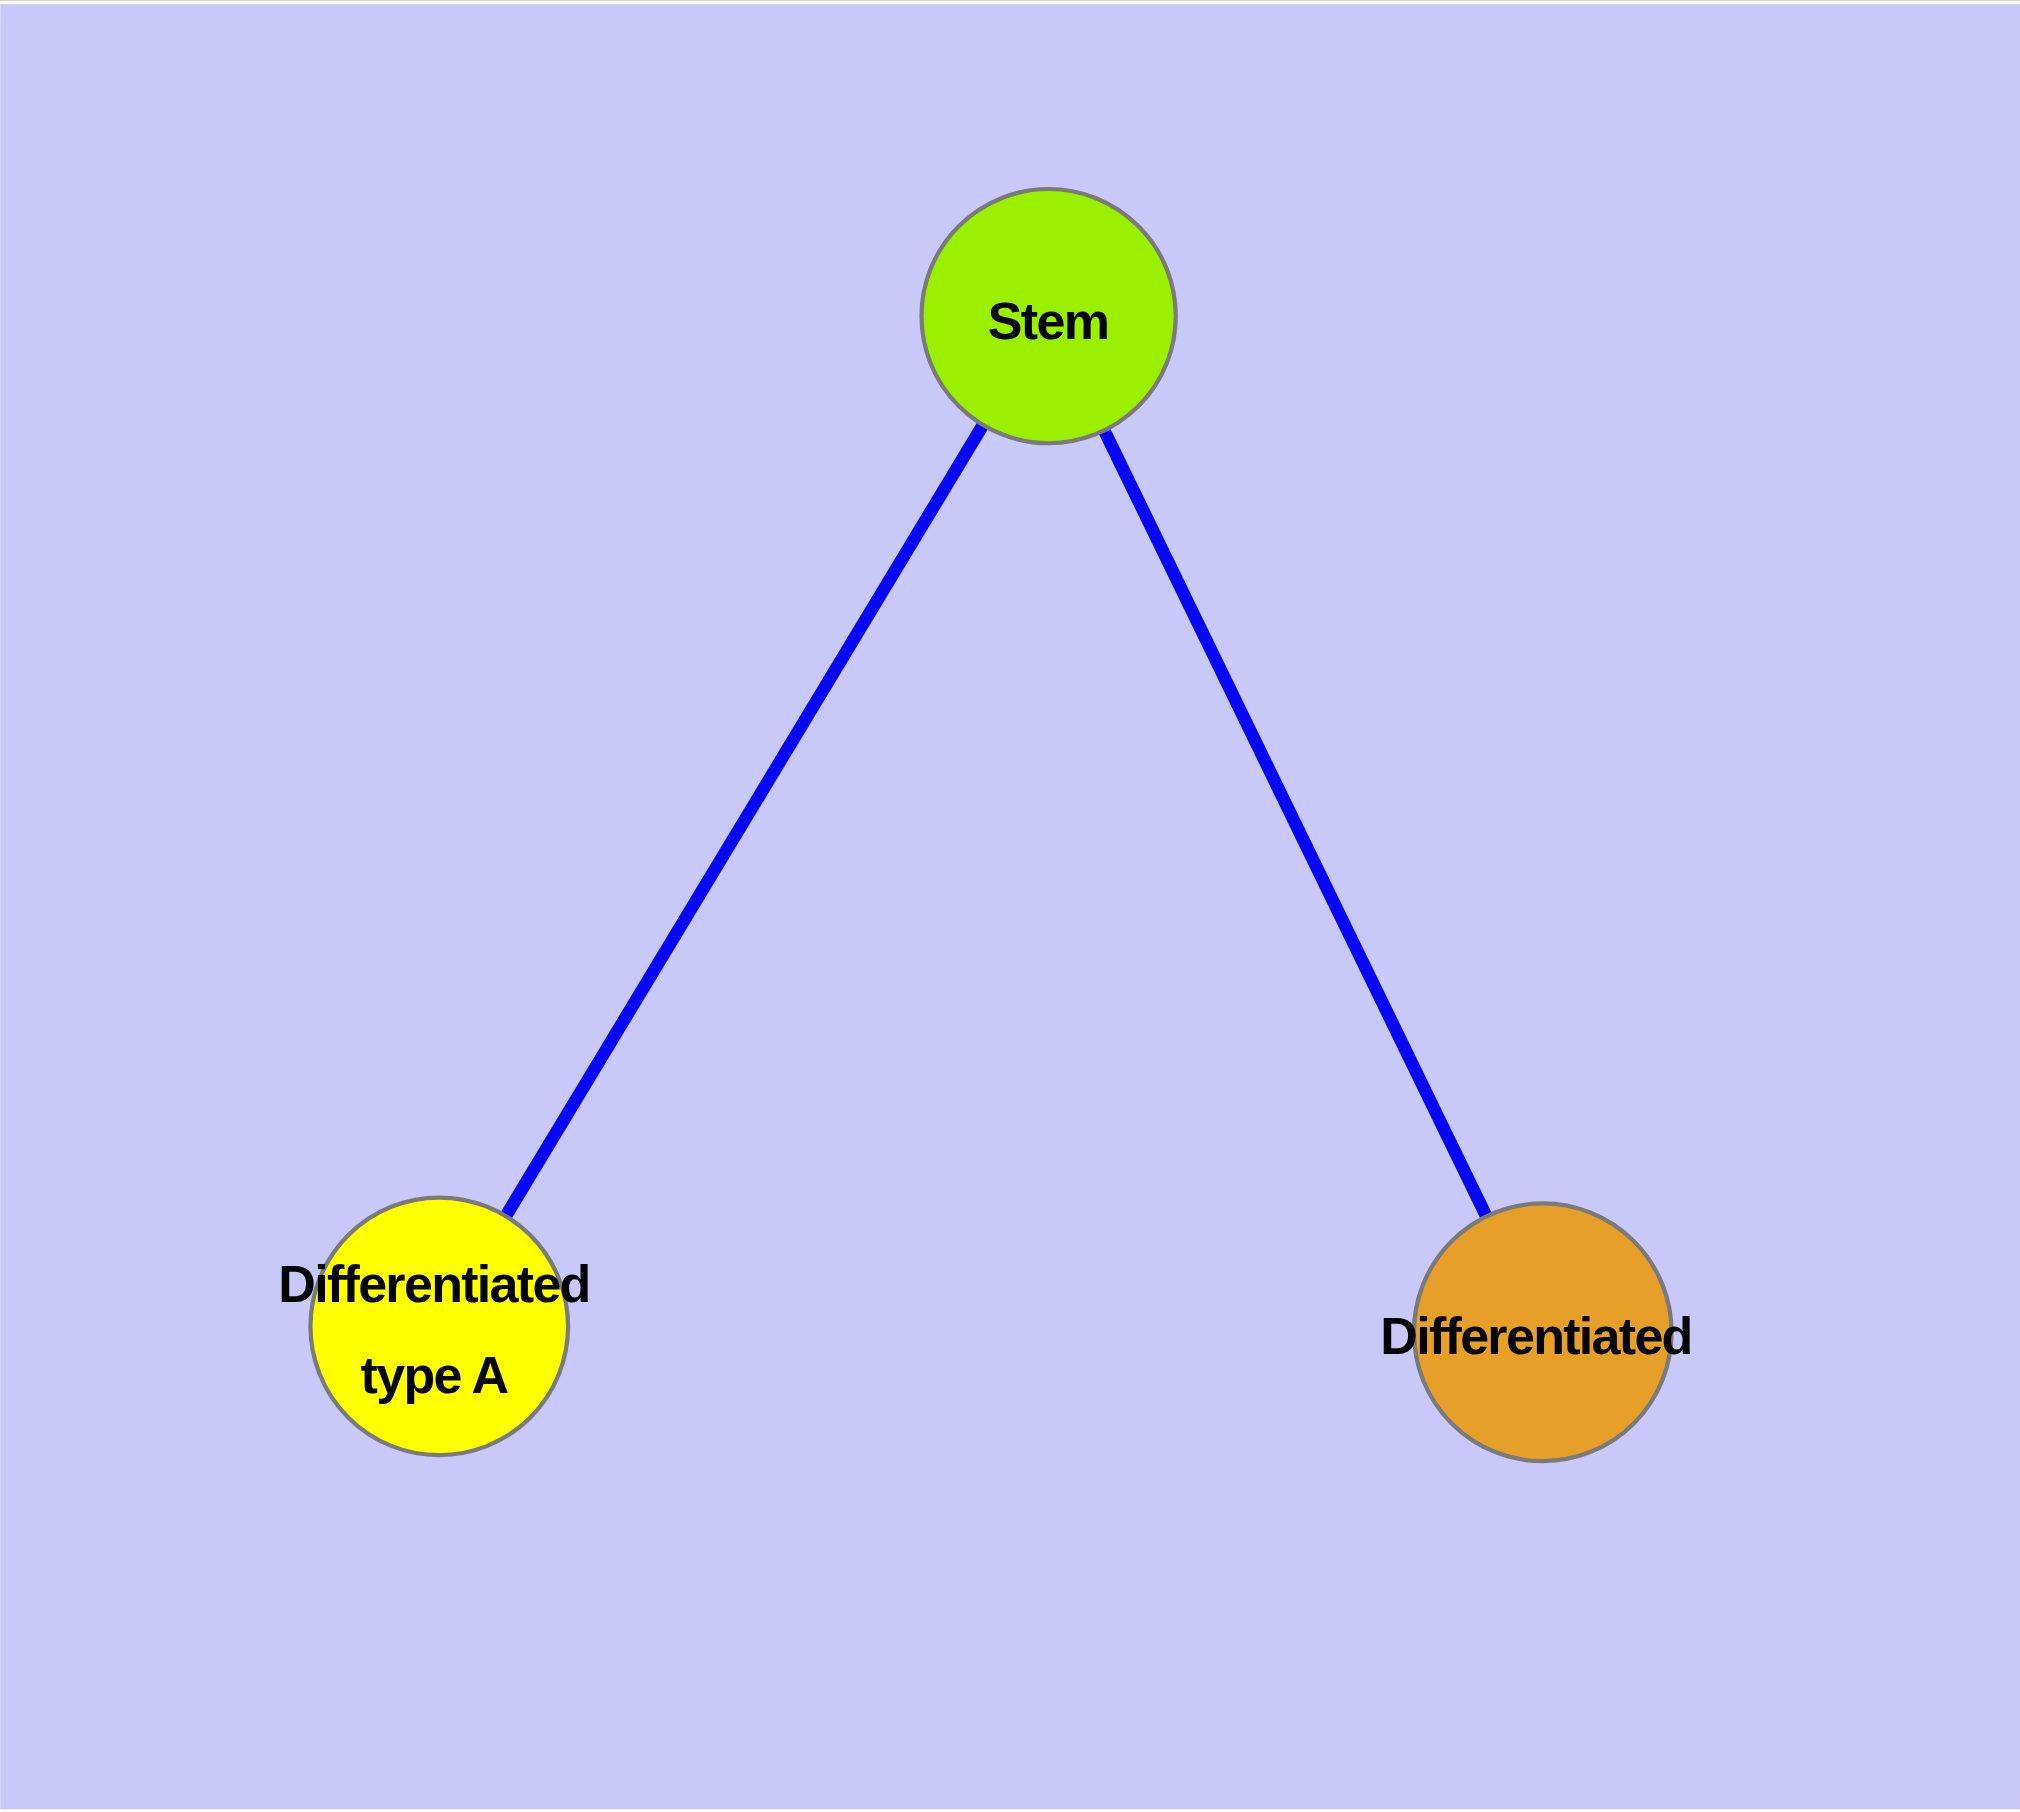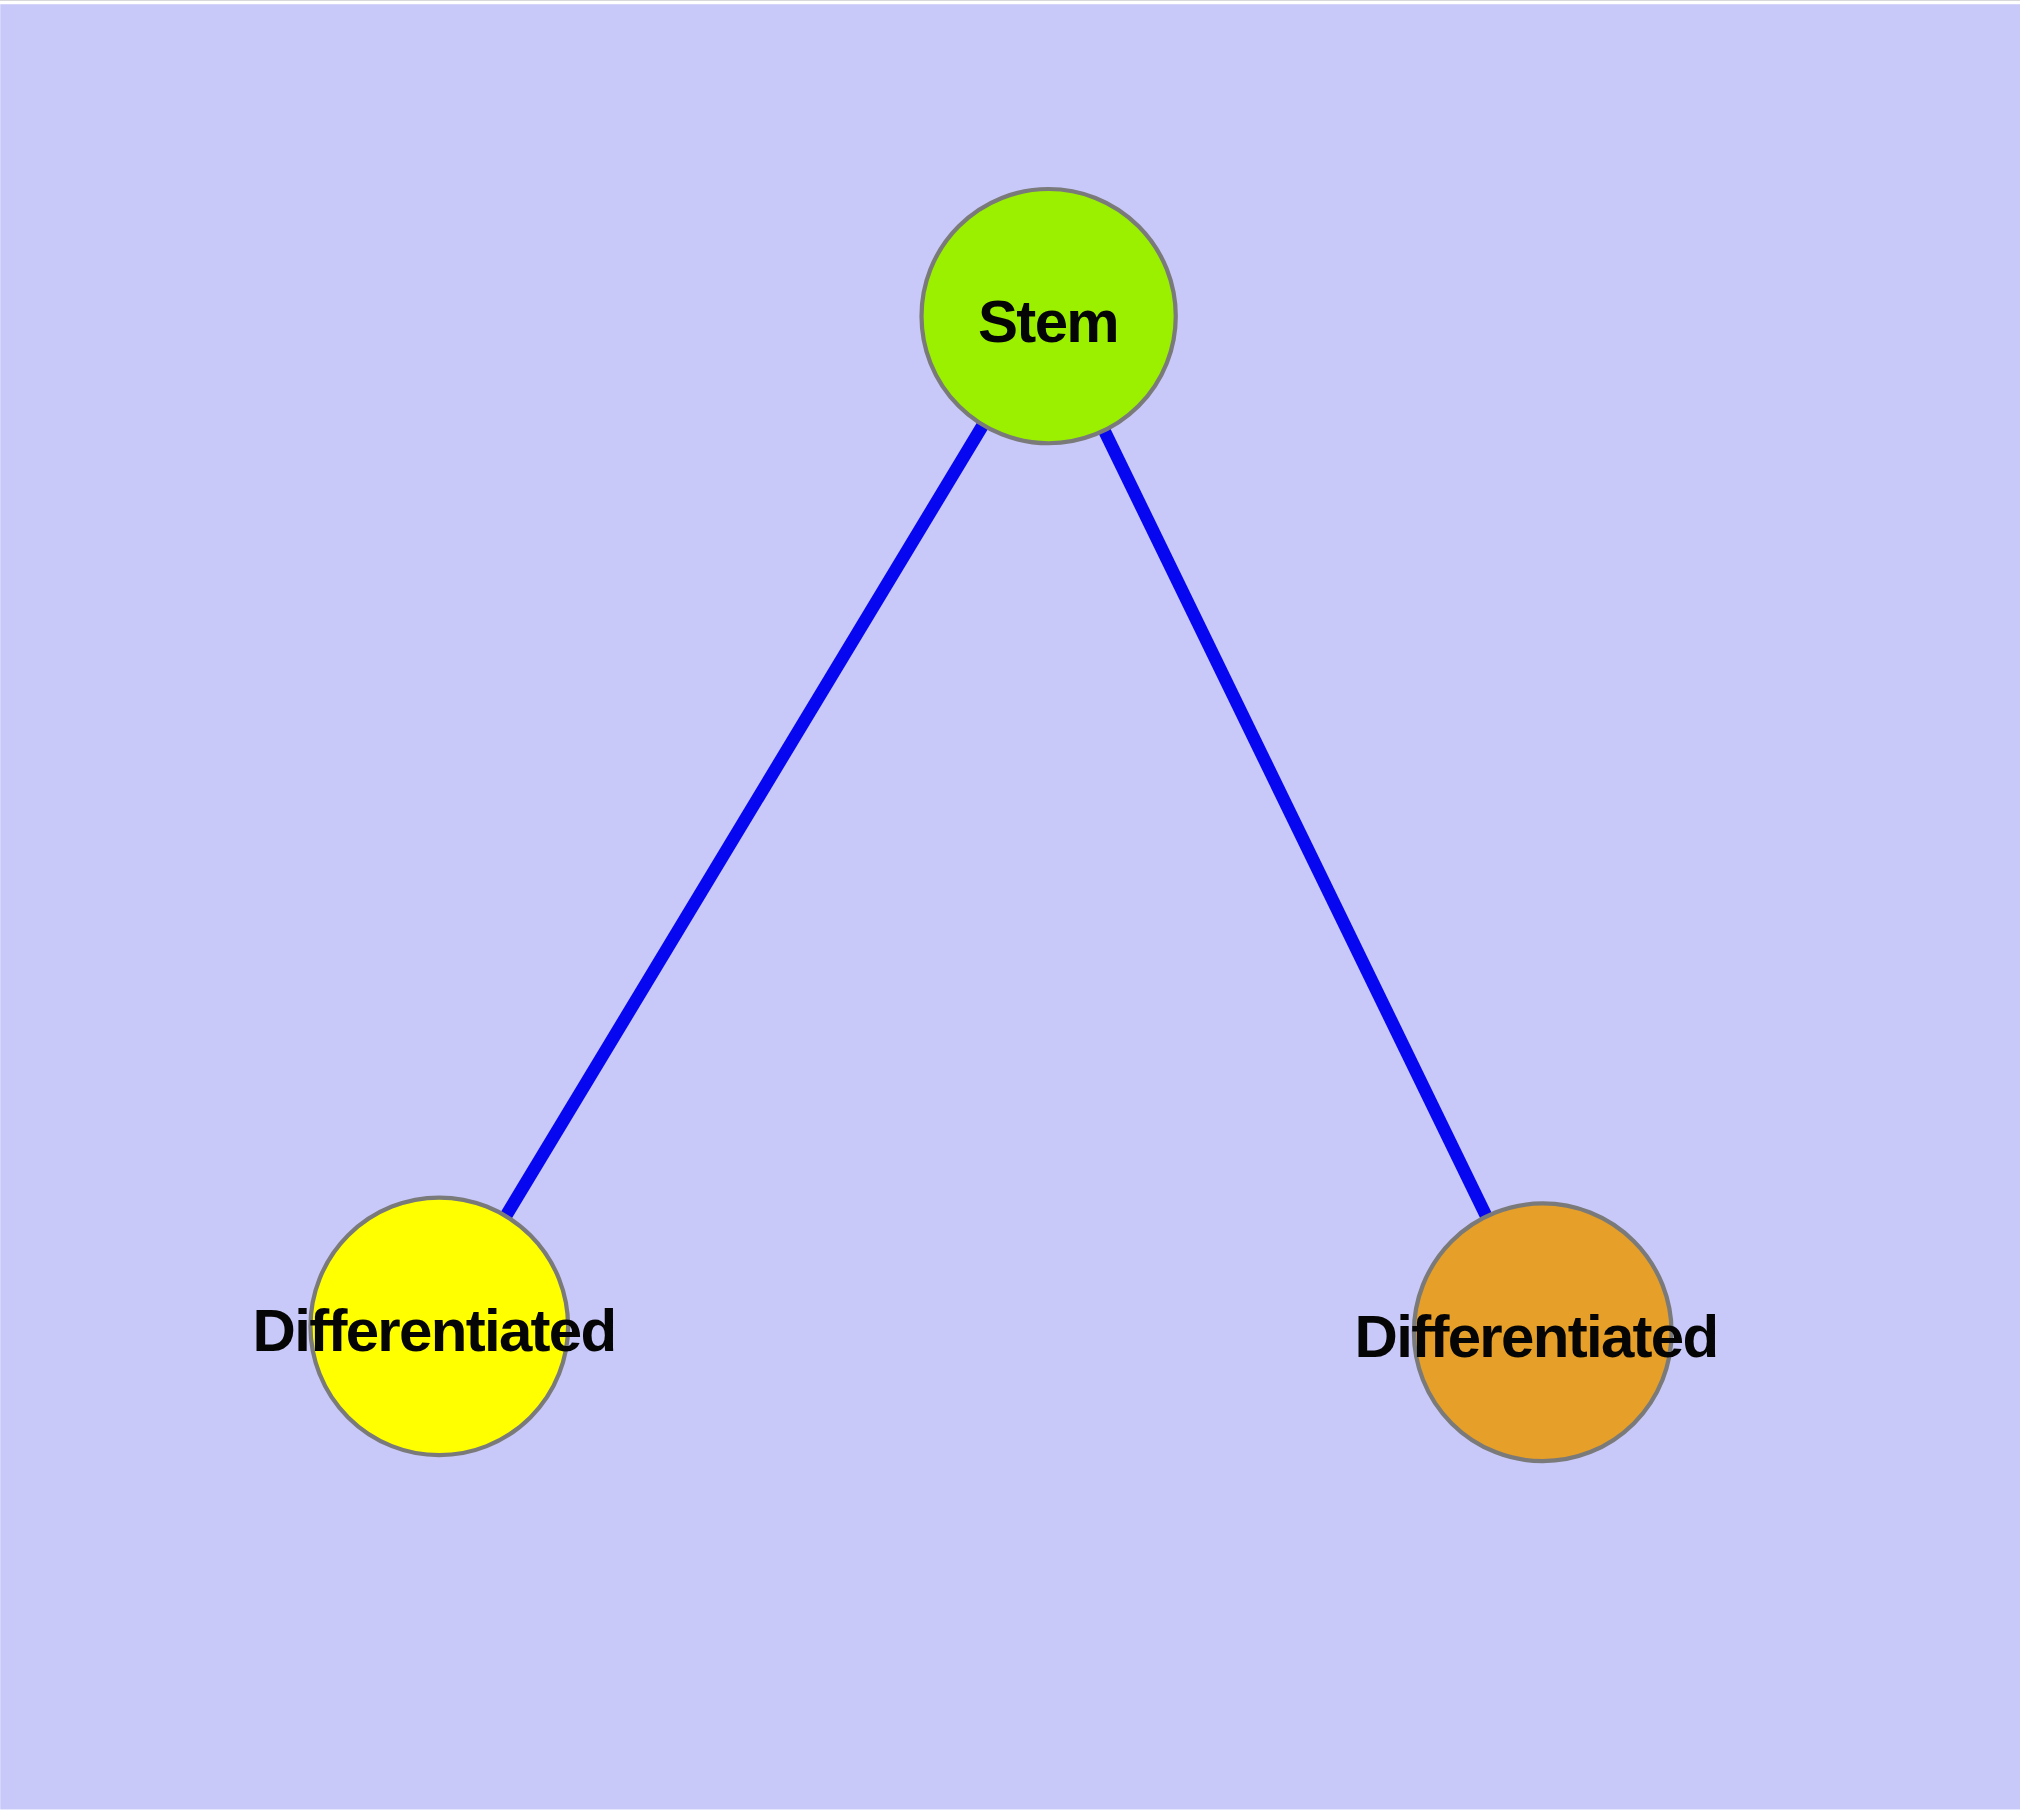--- a/index.html
+++ b/index.html
@@ -36,21 +36,21 @@
   svg.graph circle {
     stroke: #7a7a7a;
     stroke-width: 5px;
   }
   .node-label {
     position: absolute;
     transform: translate(-50%, -50%);
     text-align: center;
     color: #050505;
     font-weight: bold;
-    font-size: 60px;
+    font-size: 52px;
     line-height: 91px;
     letter-spacing: -1.7px;
     white-space: nowrap;
     pointer-events: none;
   }
 </style>
 </head>
 <body>
 
 <div class="stage">
@@ -66,20 +66,21 @@
 
     <circle cx="518" cy="1565" r="152" fill="#ffff00" stroke="#7a7a7a"></circle>
 
     <circle cx="1820" cy="1572" r="152" fill="#e69f28" stroke="#7a7a7a"></circle>
   </svg>
 
   <div class="node-label" style="left:1048px; top:321px;">Stem</div>
 
   <div class="node-label" style="left:434px; top:1330px;">
     <div>Differentiated</div>
+    <div>type A</div>
   </div>
 
   <div class="node-label" style="left:1536px; top:1336px;">
     <div>Differentiated</div>
   </div>
 
   <div class="top-hairline"></div>
 </div>
 
 

